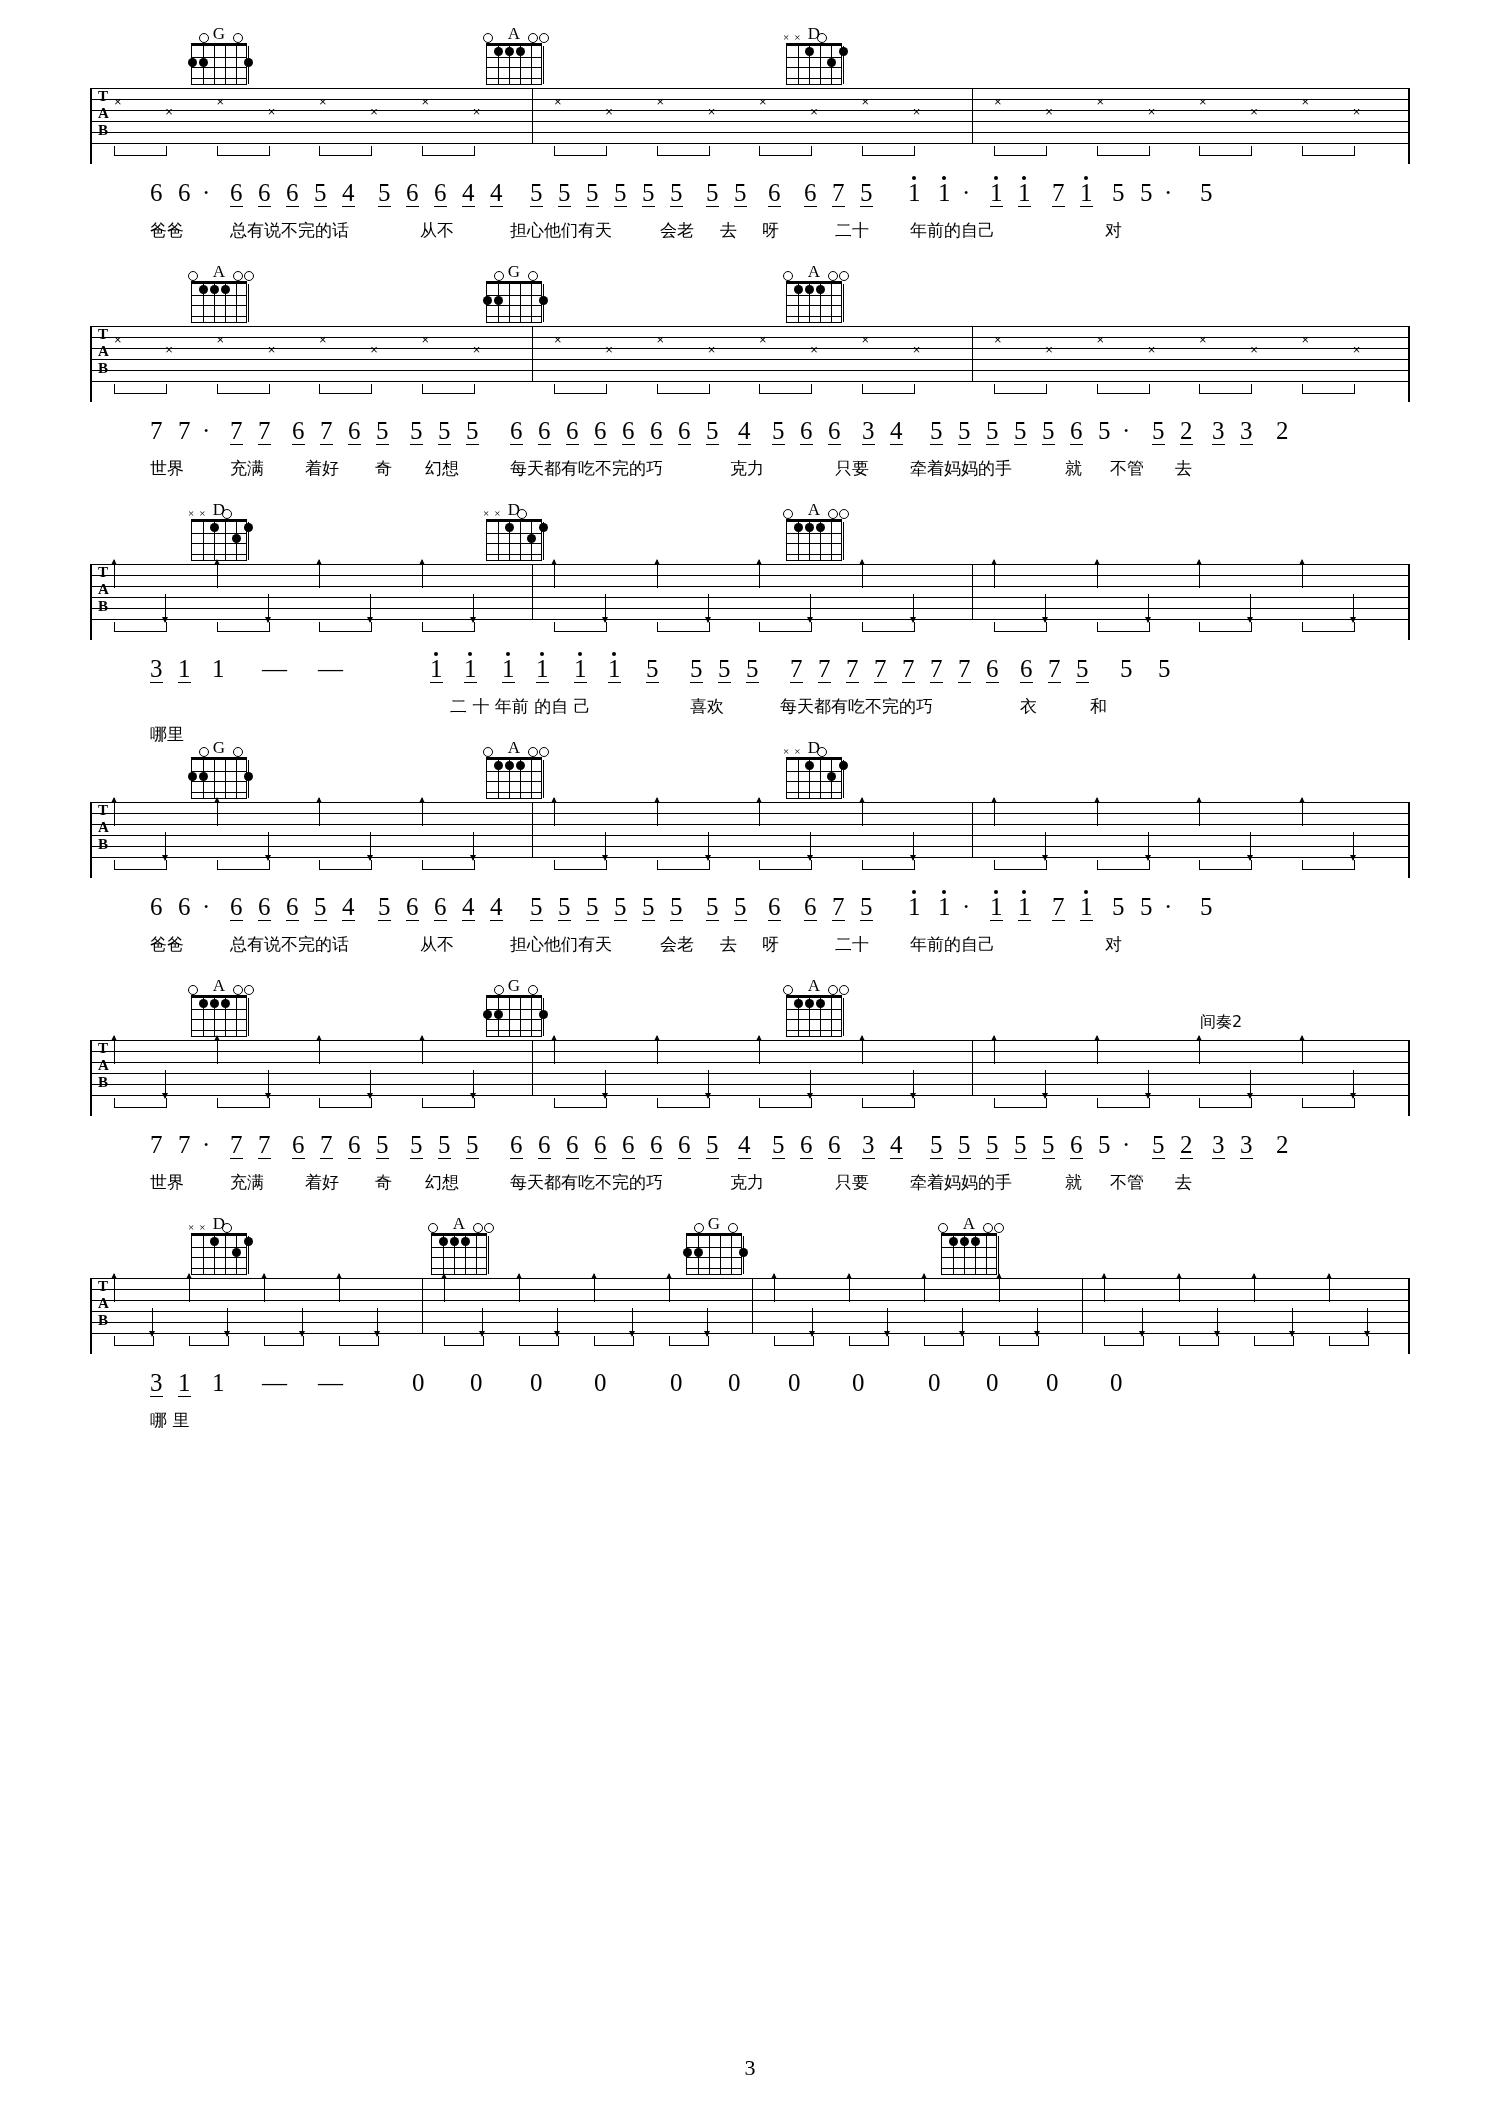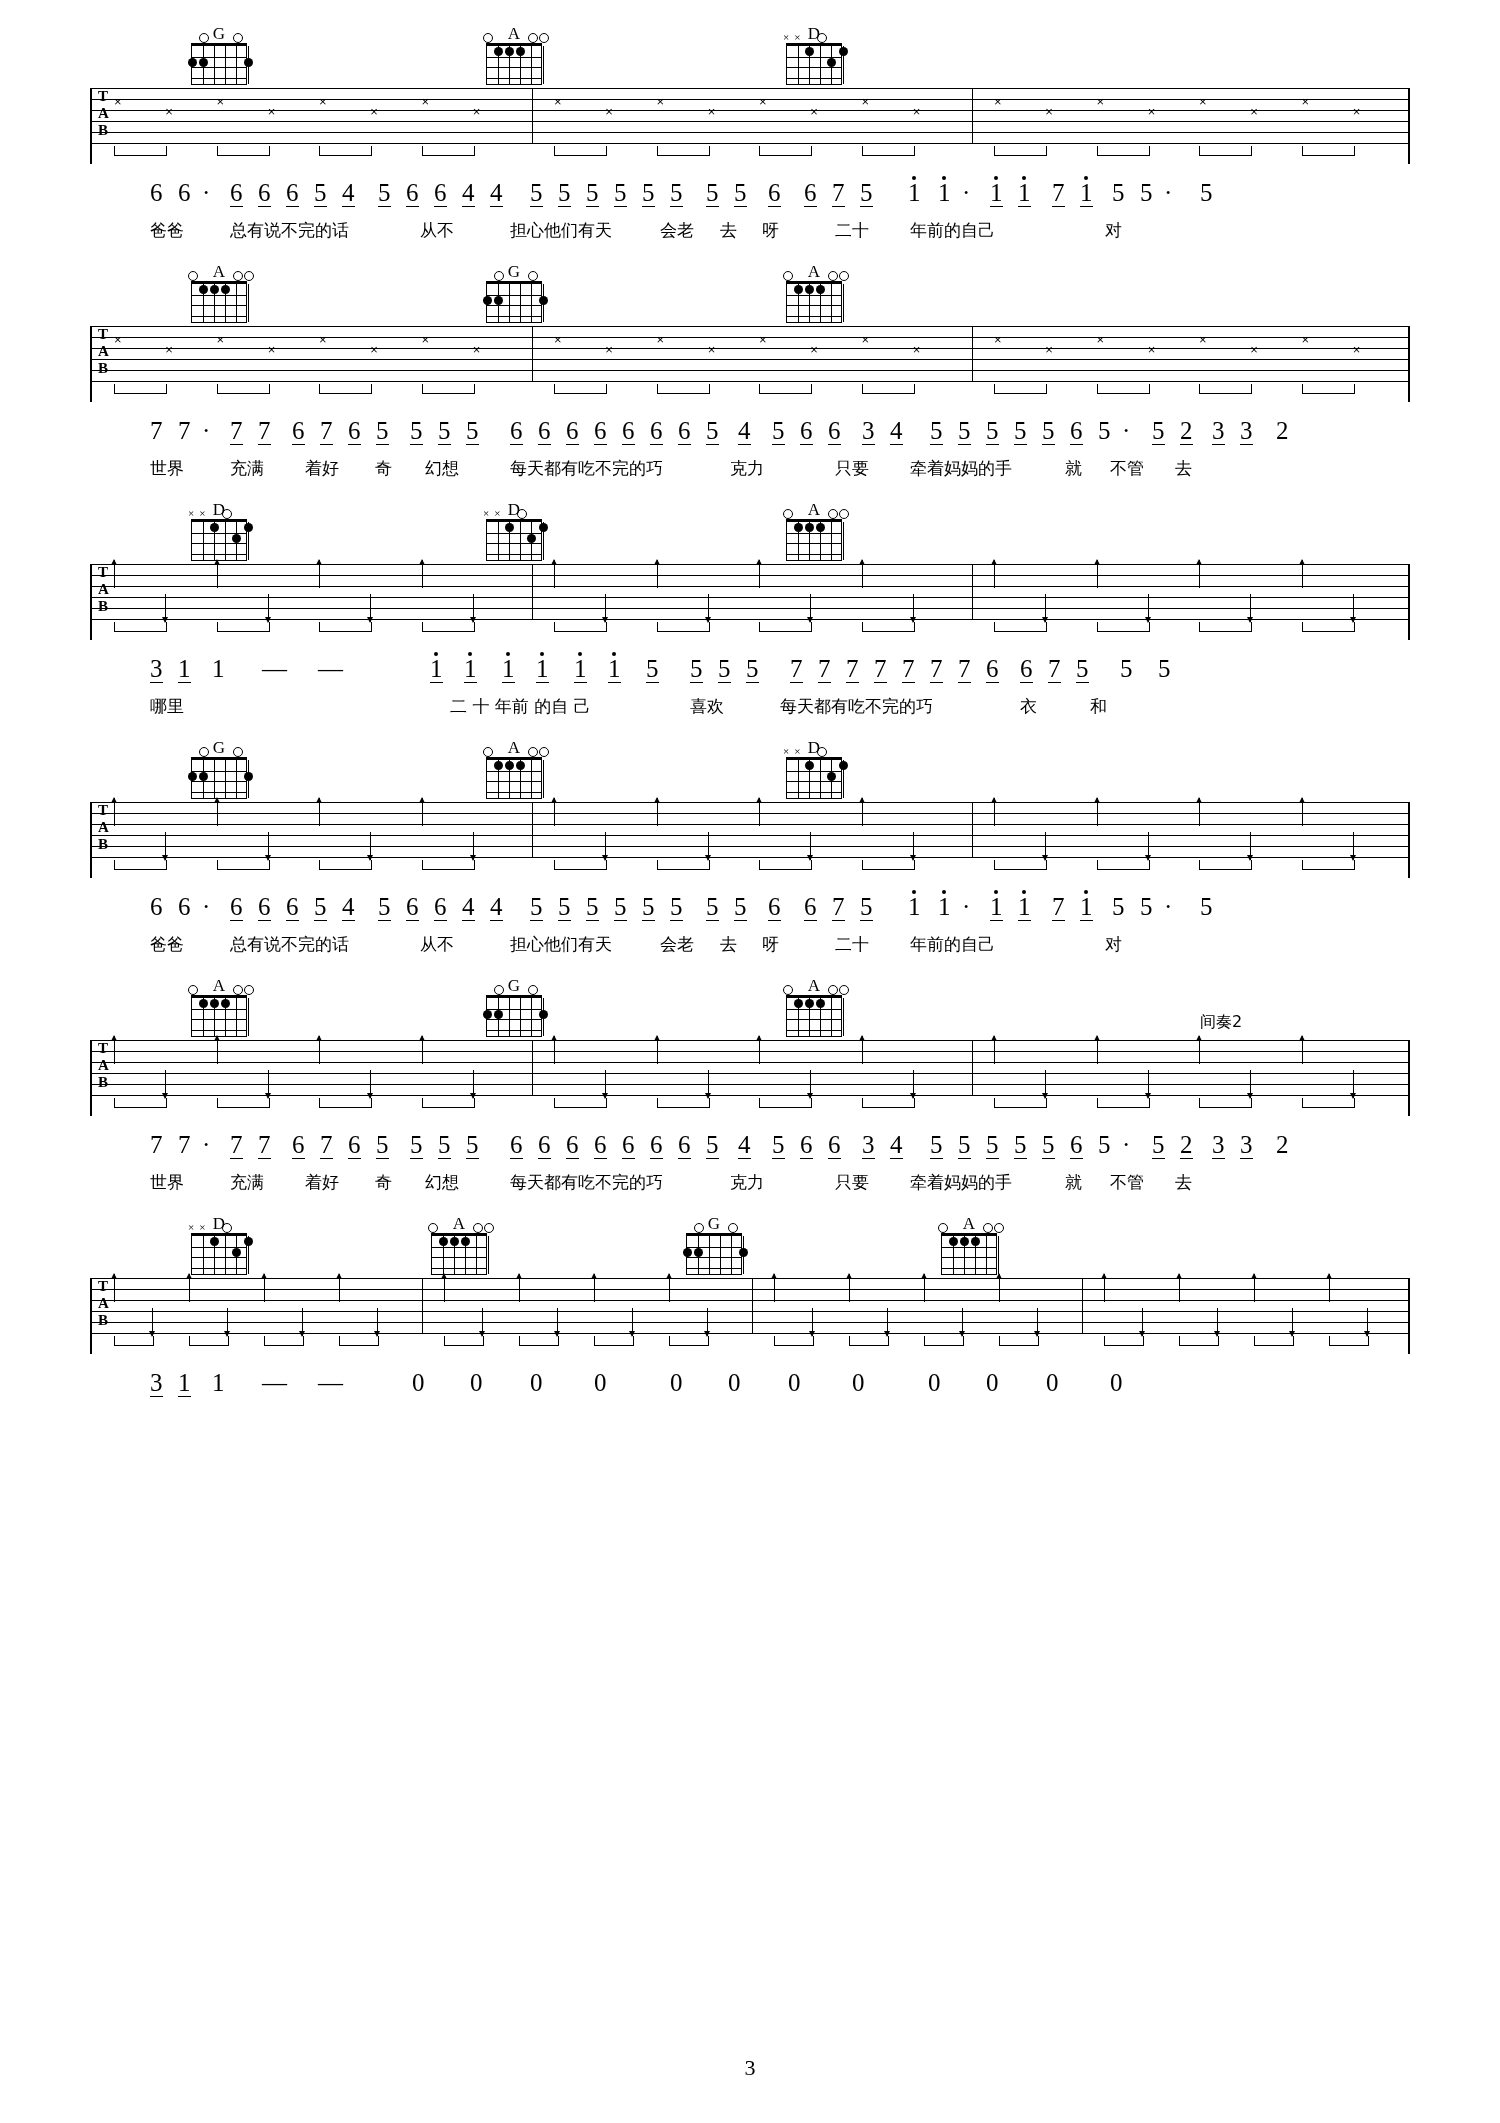--- a/index.html
+++ b/index.html
@@ -506,21 +506,21 @@
           <div class="num und" style="left: 840px;">7</div>
           <div class="num und" style="left: 868px;">7</div>
           <div class="num und" style="left: 896px;">6</div>
           <div class="num und" style="left: 930px;">6</div>
           <div class="num und" style="left: 958px;">7</div>
           <div class="num und" style="left: 986px;">5</div>
           <div class="num" style="left: 1030px;">5</div>
           <div class="num" style="left: 1068px;">5</div>
         </div>
         <div class="lyrics">
-          <div class="ly" style="left: 60px;">哪里</div>
+          <div class="ly" style="left: 60px; margin-top: 28px;">哪里</div>
           <div class="ly" style="left: 360px;">二 十 年前 的自 己</div>
           <div class="ly" style="left: 600px;">喜欢</div>
           <div class="ly" style="left: 690px;">每天都有吃不完的巧</div>
           <div class="ly" style="left: 930px;">衣</div>
           <div class="ly" style="left: 1000px;">和</div>
         </div>
       </div>
       <div class="system" style="margin-top: 14px;">
         <div class="sys-chords">
           <div class="chord" style="left: 90px;">
@@ -1000,16 +1000,19 @@
           <div class="num" style="left: 504px;">0</div>
           <div class="num" style="left: 580px;">0</div>
           <div class="num" style="left: 638px;">0</div>
           <div class="num" style="left: 698px;">0</div>
           <div class="num" style="left: 762px;">0</div>
           <div class="num" style="left: 838px;">0</div>
           <div class="num" style="left: 896px;">0</div>
           <div class="num" style="left: 956px;">0</div>
           <div class="num" style="left: 1020px;">0</div>
         </div>
+        <div class="lyrics">
+          <div class="ly" style="left: 60px;">哪 里</div>
+        </div>
       </div>
     </div>
   <div class="pagenum">3</div>
 </div>
 
 </body></html>

